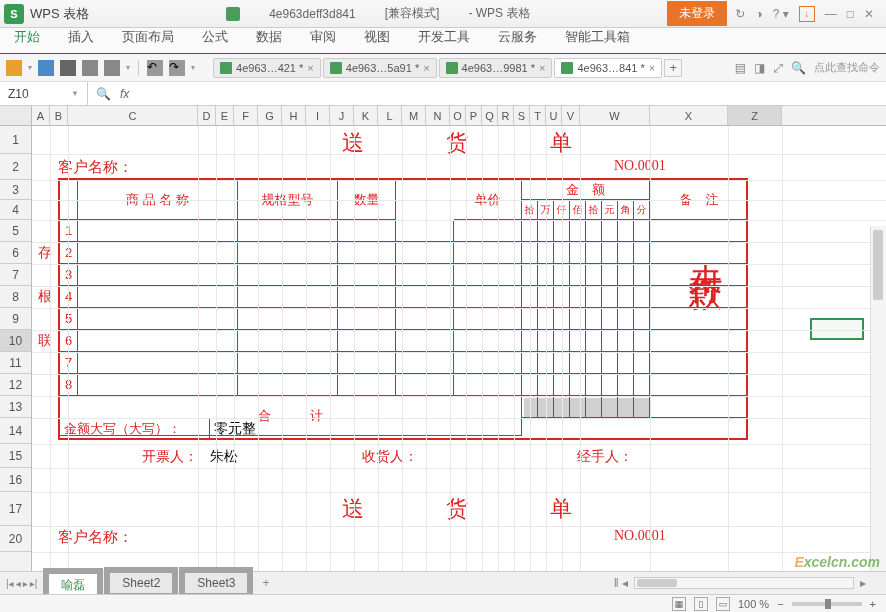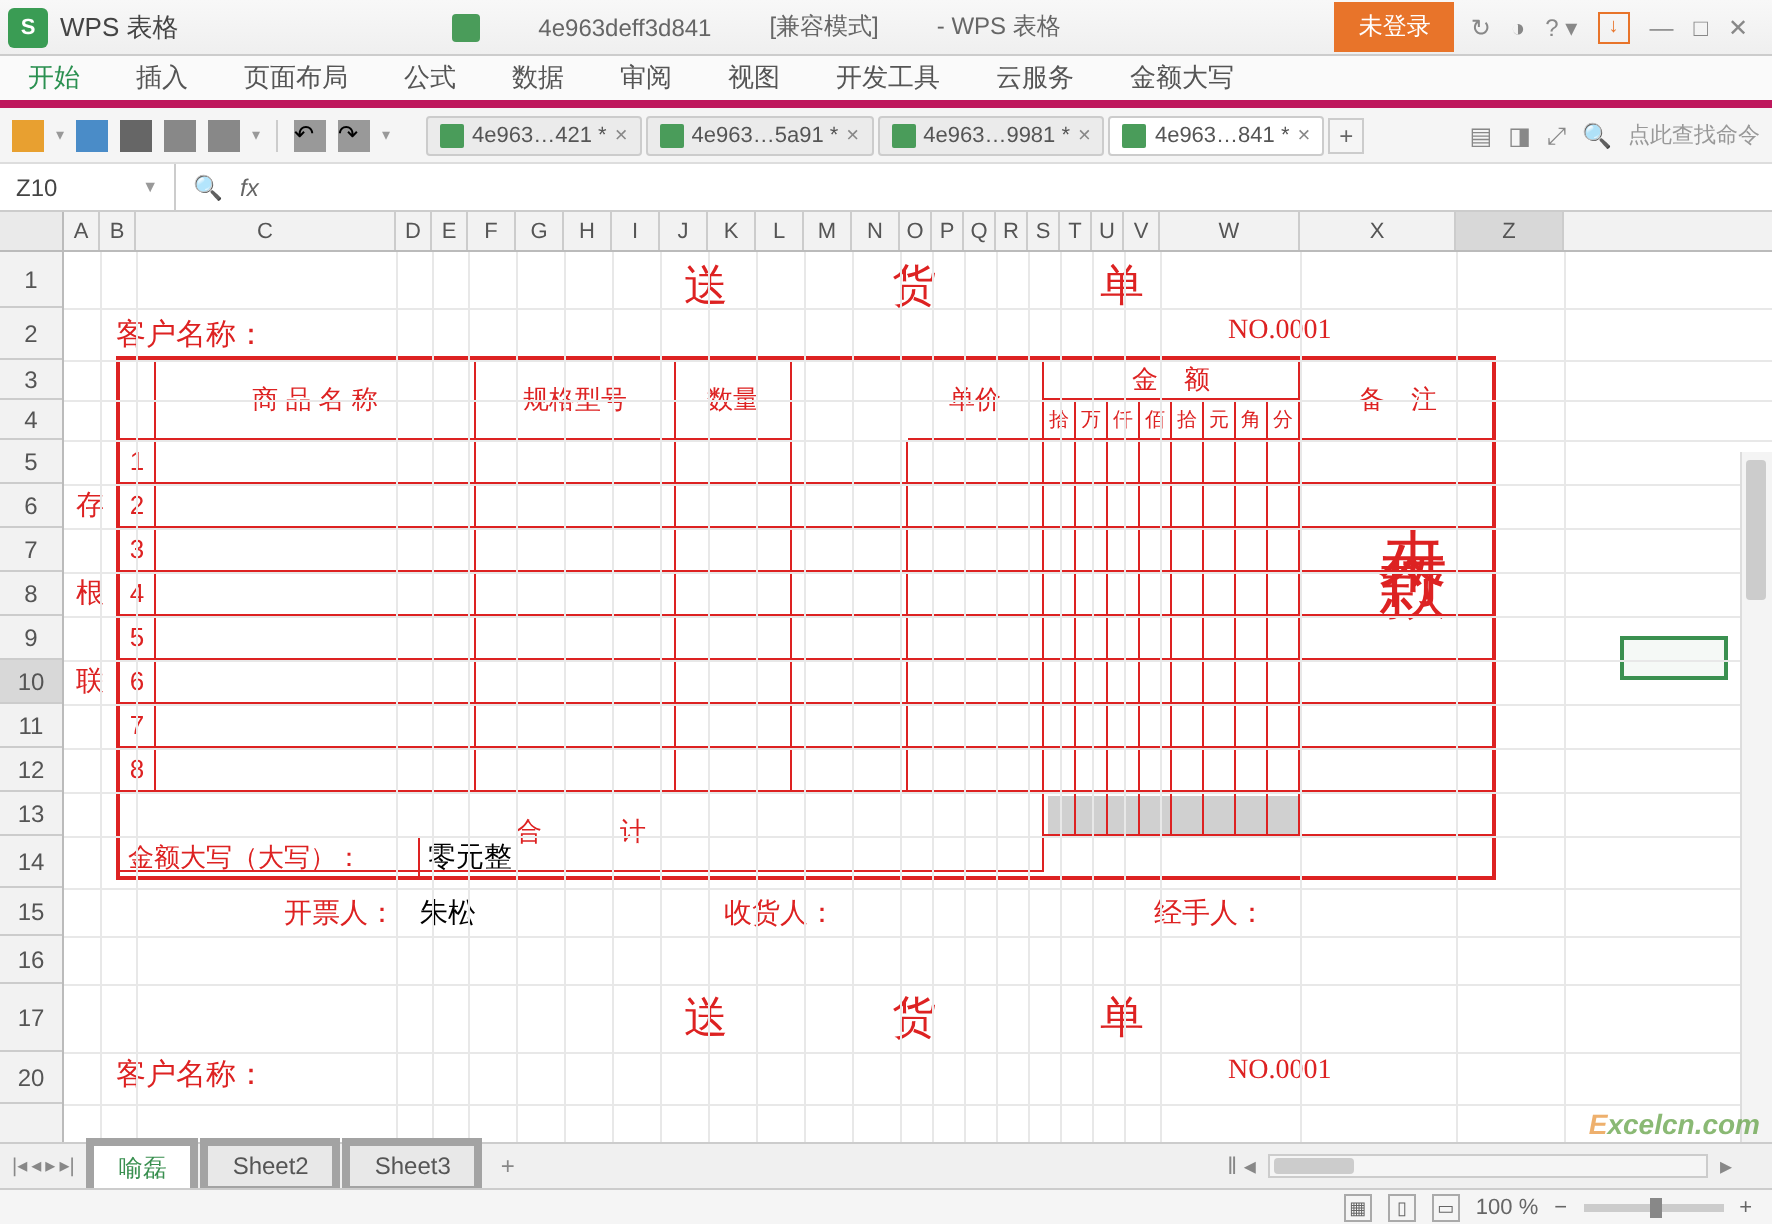--- a/index.html
+++ b/index.html
@@ -11,21 +11,21 @@
 .app-title { margin-left:6px; color:#444; font-size:13px; }
 .doc-area { flex:1; text-align:center; display:flex; align-items:center; justify-content:center; gap:4px; }
 .doc-icon { width:14px; height:14px; background:#4a9c5a; border-radius:2px; display:inline-block; }
 .doc-title { color:#666; font-size:12px;margin-left:25px; }
 .login-btn { background:#e8742a; color:#fff; padding:4px 12px; font-size:12px; }
 .win-ctrls { display:flex; align-items:center; gap:10px; padding:0 8px; color:#888; }
 .win-ctrls span { cursor:pointer; }
 .dl-icon { color:#e8742a; border:1px solid #e8742a; width:16px; height:16px; display:flex; align-items:center; justify-content:center; font-size:10px; }
 
 
-.menubar { height:26px; display:flex; align-items:center; border-bottom:4px solid #be185d; background:#fafafa; }
+.menubar { height:26px; display:flex; align-items:flex-start; border-bottom:1px solid #be185d; background:#fafafa; }
 .menubar span { padding:0 14px; color:#555; font-size:13px; cursor:pointer; }
 .menubar span.active { color:#2a9050; font-weight:500; }
 
 
 .toolbar { height:28px; background:#f5f5f5; display:flex; align-items:center; padding:0 6px; border-bottom:1px solid #ddd; gap:6px; }
 .tb-ico { width:16px; height:16px; display:inline-block; cursor:pointer; }
 .tb-ico.open { background:#e8a030; }
 .tb-ico.save { background:#4a8cc8; }
 .tb-ico.print { background:#666; }
 .tb-ico.preview { background:#888; }
@@ -72,21 +72,21 @@
 .form-cell.noB { border-bottom:none; }
 .side-label { position:absolute; color:#d22; font-size:14px; writing-mode:horizontal-tb; }
 .stamp { position:absolute; writing-mode:vertical-rl; font-size:34px; color:#d22; font-family:SimSun; letter-spacing:8px; }
 .black-text { color:#000; font-size:14px; }
 .amt-shade { position:absolute; background:#d0d0d0; }
 
 
 .sheettabs { position:absolute; bottom:18px; left:0; right:0; height:23px; background:#f0f0f0; border-top:1px solid #ccc; display:flex; align-items:center; }
 .nav-arrows { display:flex; gap:2px; padding:0 6px; }
 .nav-arrows span { color:#888; font-size:10px; cursor:pointer; }
-.stab { padding:3px 12px; border:4px solid #a3a3a3; background:#e8e8e8; color:#555; font-size:12px; margin-right:1px; cursor:pointer; }
+.stab { padding:3px 12px; border:6px solid #a3a3a3; background:#e8e8e8; color:#555; font-size:12px; margin-right:1px; cursor:pointer; }
 .stab.active { background:#fff; color:#3a9050; border-bottom:1px solid #fff; }
 .stab-plus { padding:3px 8px; color:#888; cursor:pointer; }
 .hscroll { flex:1; display:flex; align-items:center; justify-content:flex-end; padding-right:20px; }
 .hsb { width:220px; height:12px; background:#f5f5f5; border:1px solid #ccc; position:relative; }
 .hsb-thumb { position:absolute; left:2px; top:1px; width:40px; height:8px; background:#ccc; border-radius:2px; }
 
 
 .statusbar { position:absolute; bottom:0; left:0; right:0; height:18px; background:#f5f5f5; border-top:1px solid #ccc; display:flex; align-items:center; justify-content:flex-end; gap:8px; padding:0 10px; color:#666; font-size:11px; }
 .sb-ico { width:14px; height:14px; border:1px solid #aaa; display:flex; align-items:center; justify-content:center; font-size:9px; }
 .zoom-slider { width:70px; height:4px; background:#ccc; position:relative; }
@@ -131,21 +131,21 @@
 <div class="menubar">
   <span class="active">开始</span>
   <span>插入</span>
   <span>页面布局</span>
   <span>公式</span>
   <span>数据</span>
   <span>审阅</span>
   <span>视图</span>
   <span>开发工具</span>
   <span>云服务</span>
-  <span>金额大写</span>
+  <span>智能工具箱</span>
 </div>
 
 <div class="toolbar">
   <span class="tb-ico open"></span>
   <span style="color:#999;font-size:8px">▾</span>
   <span class="tb-ico save"></span>
   <span class="tb-ico print"></span>
   <span class="tb-ico preview"></span>
   <span class="tb-ico preview"></span>
   <span style="color:#999;font-size:8px">▾</span>

